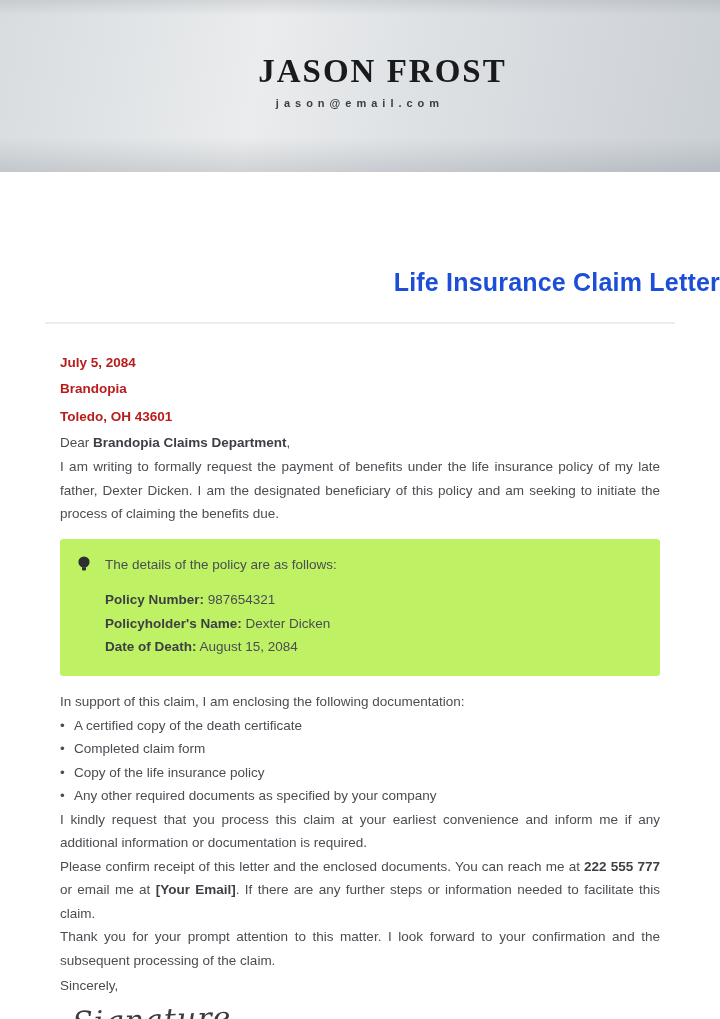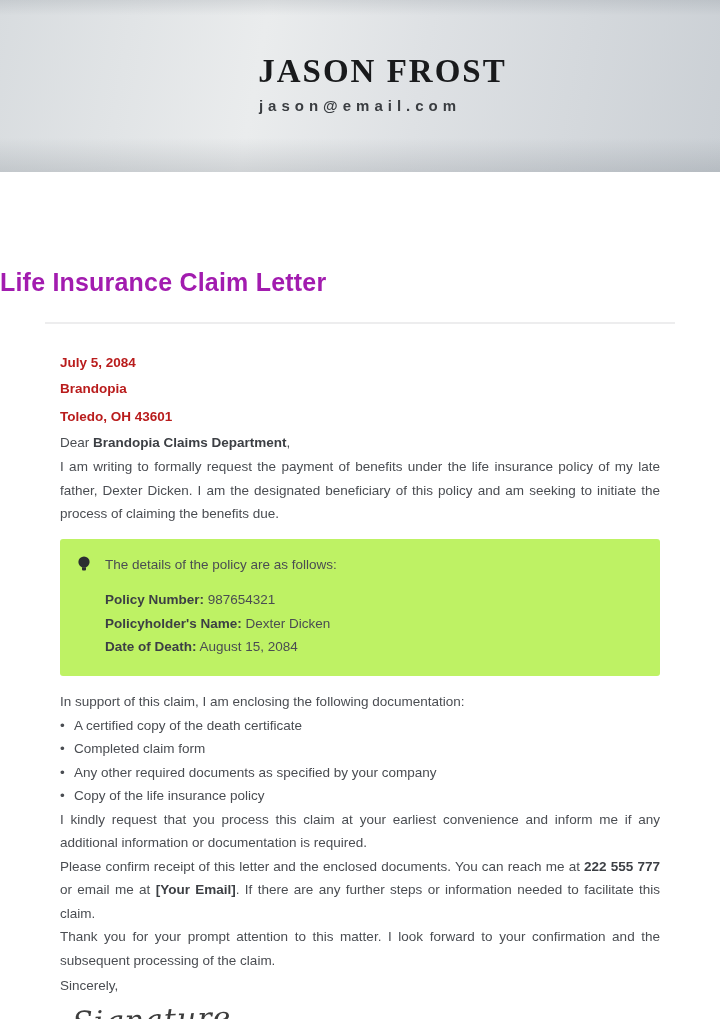--- a/index.html
+++ b/index.html
@@ -29,34 +29,34 @@
     font-family: "Liberation Serif", serif;
     font-weight: 700;
     font-size: 33px;
     line-height: 34px;
     letter-spacing: 2px;
     color: #191a1c;
     padding-left: 45px;
   }
   .sender-email {
     margin-top: 9px;
-    font-size: 15px;
+    font-size: 11px;
     font-weight: 700;
     letter-spacing: 5px;
     color: #3a3d41;
   }
 
   
   .doc-title {
     margin: 96px 0 0 0;
-    text-align: left;
+    text-align: right;
     font-size: 25px;
     font-weight: 700;
     letter-spacing: 0.2px;
-    color: #a21caf;
+    color: #1d4ed8;
   }
   .divider {
     border: none;
     height: 2px;
     background: #ededee;
     width: 630px;
     margin: 25px auto 0 auto;
   }
 
   
@@ -147,22 +147,22 @@
         <div class="callout-row"><strong>Policyholder's Name:</strong><span> Dexter Dicken</span></div>
         <div class="callout-row"><strong>Date of Death:</strong><span> August 15, 2084</span></div>
       </div>
     </div>
 
     <p>In support of this claim, I am enclosing the following documentation:</p>
 
     <ul class="enclosures">
       <li><span class="bullet-dot">•</span><span>A certified copy of the death certificate</span></li>
       <li><span class="bullet-dot">•</span><span>Completed claim form</span></li>
+      <li><span class="bullet-dot">•</span><span>Copy of the life insurance policy</span></li>
       <li><span class="bullet-dot">•</span><span>Any other required documents as specified by your company</span></li>
-      <li><span class="bullet-dot">•</span><span>Copy of the life insurance policy</span></li>
     </ul>
 
     <p class="para">I kindly request that you process this claim at your earliest convenience and inform me if any additional information or documentation is required.</p>
 
     <p class="para"><span>Please confirm receipt of this letter and the enclosed documents. You can reach me at </span><strong>222 555 777</strong><span> or email me at </span><strong>[Your Email]</strong><span>. If there are any further steps or information needed to facilitate this claim.</span></p>
 
     <p class="para">Thank you for your prompt attention to this matter. I look forward to your confirmation and the subsequent processing of the claim.</p>
 
     <p class="signoff">Sincerely,</p>
 

